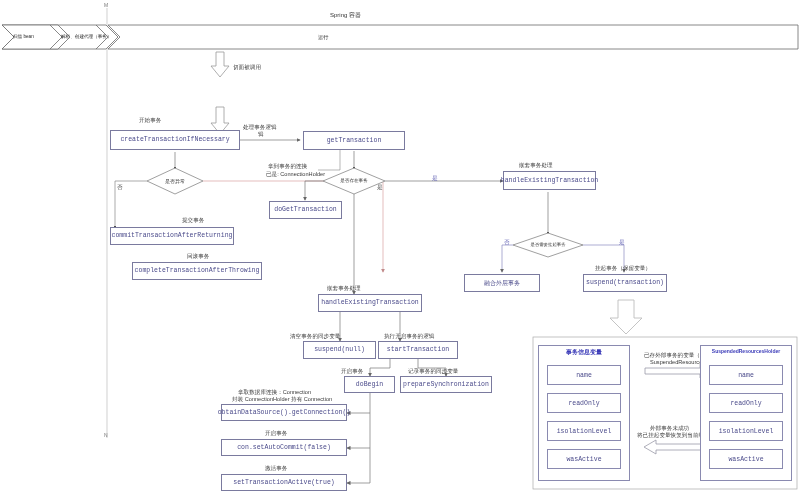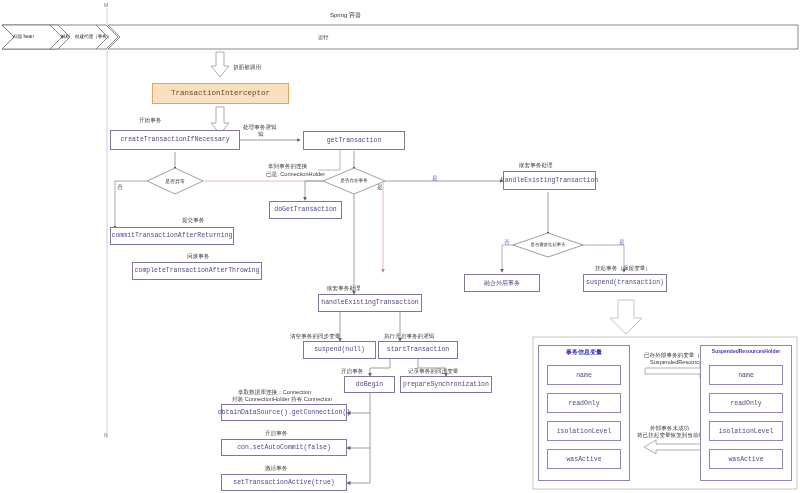--- a/index.html
+++ b/index.html
@@ -141,21 +141,20 @@
   </svg>
 
   <div class="band-title" style="left:330px;top:11px;">Spring 容器</div>
   <div class="label dark" style="left:13px;top:34px;font-size:4.6px;">扫描 bean</div>
   <div class="label dark" style="left:61px;top:34px;font-size:4.6px;">解析、创建代理（事务）</div>
   <div class="label dark" style="left:318px;top:34px;font-size:5.2px;">运行</div>
 
   <div class="axis-mark" style="left:104px;top:2px;">M</div>
   <div class="axis-mark" style="left:104px;top:432px;">N</div>
 
-  <div class="node interceptor" style="left:152px;top:83px;width:137px;height:21px;">TransactionInterceptor</div>
 
   <div class="node" style="left:110px;top:130px;width:130px;height:20px;">createTransactionIfNecessary</div>
 
   <div class="node" style="left:303px;top:131px;width:102px;height:19px;">getTransaction</div>
 
   <div class="node" style="left:269px;top:201px;width:73px;height:18px;">doGetTransaction</div>
 
   <div class="node" style="left:110px;top:227px;width:124px;height:18px;">commitTransactionAfterReturning</div>
 
   <div class="node" style="left:132px;top:262px;width:130px;height:18px;">completeTransactionAfterThrowing</div>

